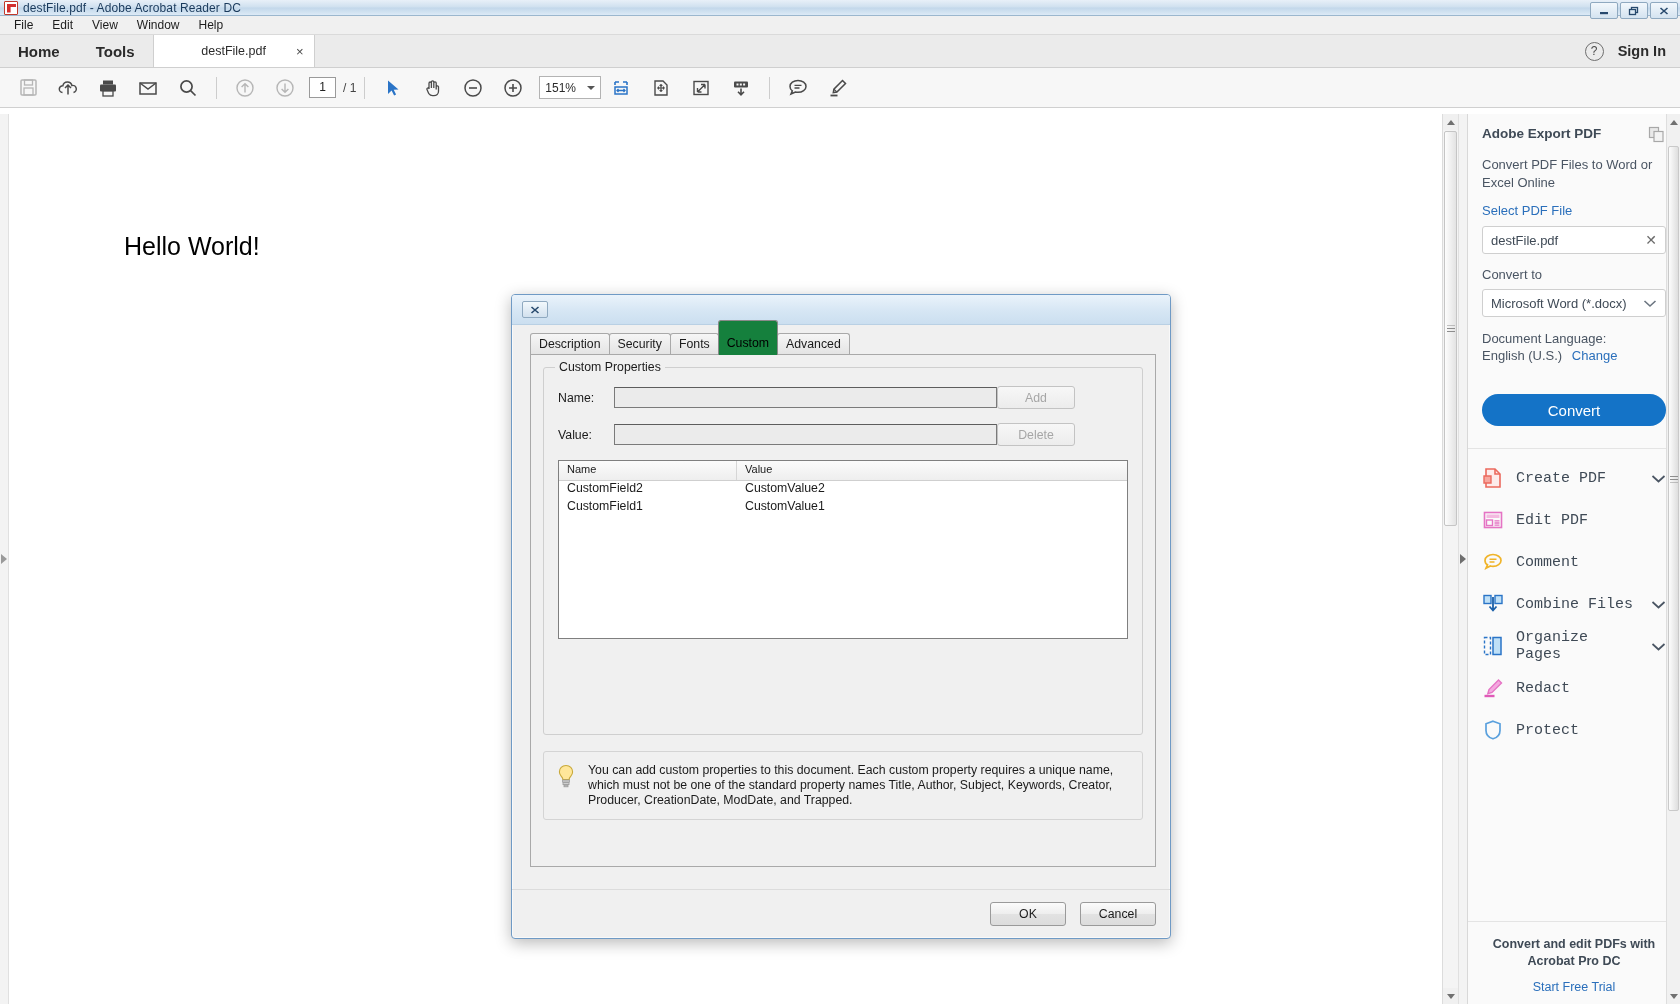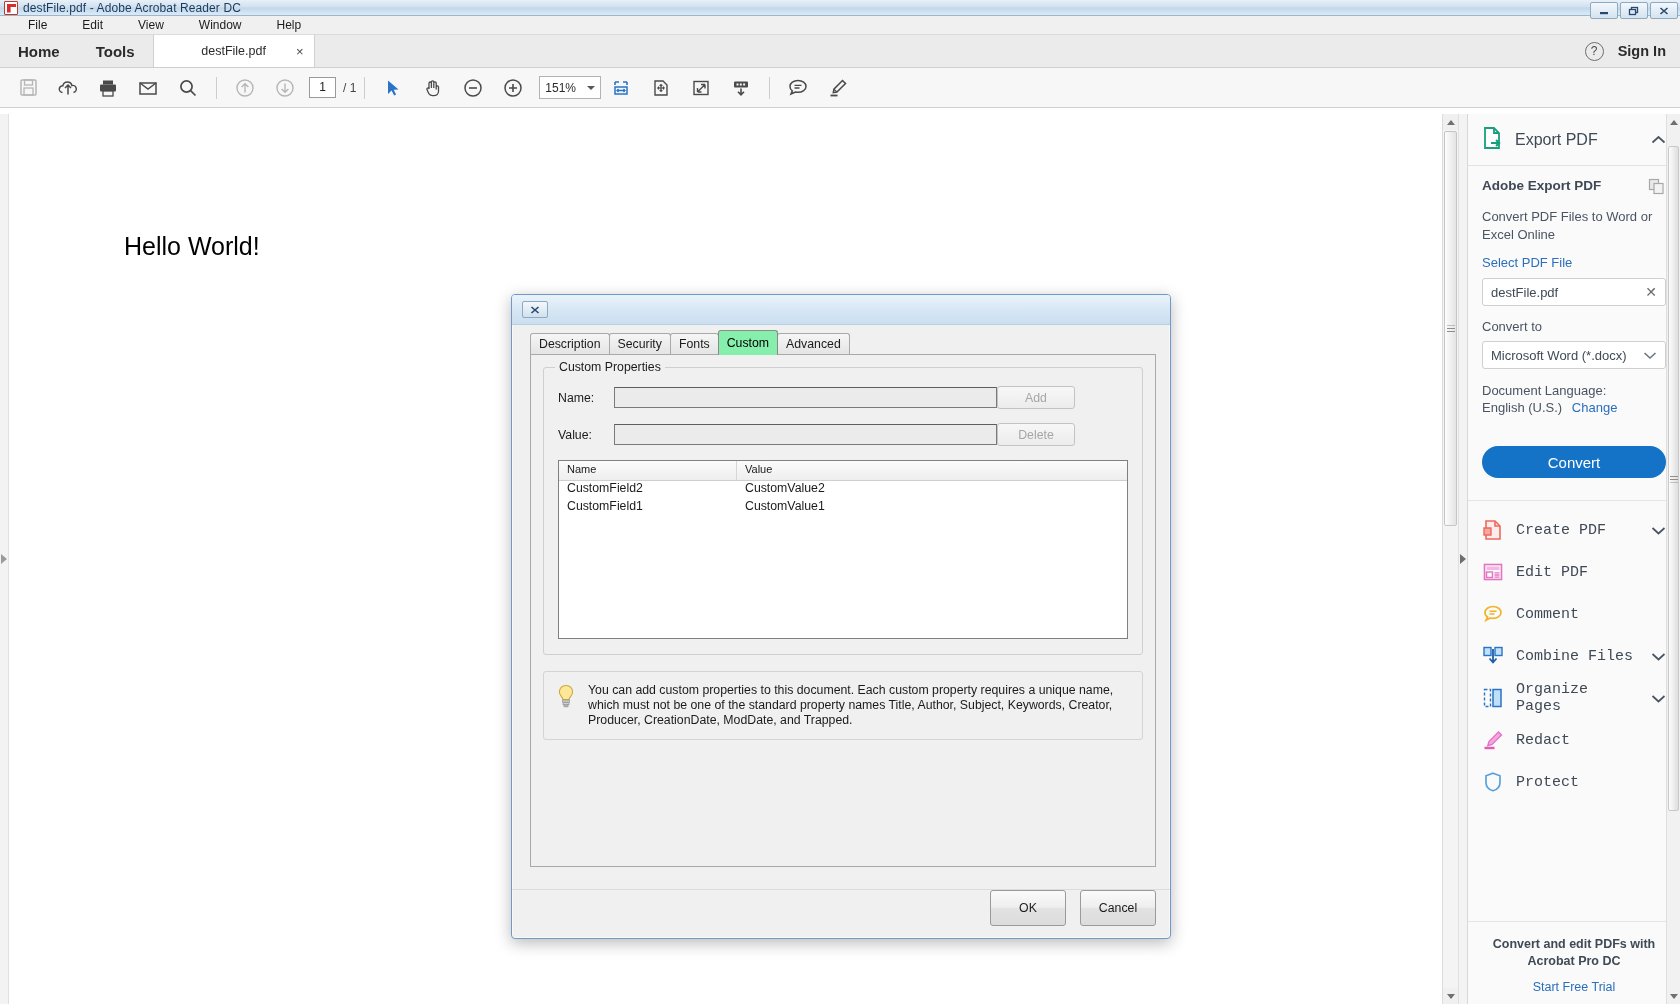--- a/index.html
+++ b/index.html
@@ -47,21 +47,21 @@
     display: flex; align-items: center; justify-content: center;
     font-size: 10px; color: #27496d;
   }
   .win-btn svg { display:block; }
 
   
   #menubar {
     height: 19px; background: #f0f0f0;
     border-bottom: 1px solid #dadada;
     display: flex; align-items: center;
-    padding-left: 20px; gap: 19px;
+    padding-left: 6px; gap: 3px;
   }
   .menu-item {
     font-size: 12px; color: #1c1c1c;
     padding: 2px 8px; cursor: default;
   }
 
   
   #tabstrip {
     height: 33px;
     background: #ebebeb;
@@ -284,41 +284,41 @@
   #tabrow { display: flex; align-items: flex-end; height: 22px; position: relative; }
   .dtab {
     font-size: 12.3px; color: #1b1b1b;
     padding: 3px 8px 3px 8px;
     border: 1px solid #a9a9a9; border-bottom: none;
     background: linear-gradient(to bottom,#f6f6f6,#e3e3e3);
     border-radius: 3px 3px 0 0;
     margin-right: -1px; line-height: 15px;
   }
   .dtab.active {
-    background: #86efac; color: #000;
-    padding-top: 5px; padding-bottom: 4px;
+    background: #15803d; color: #000;
+    padding-top: 15px; padding-bottom: 4px;
     position: relative; z-index: 3;
     border-color: #8a8a8a;
   }
   #tab-underline {
     position: absolute; left: 0; right: 0; bottom: 0;
     height: 1px; background: #a9a9a9;
   }
   #tabpanel {
     border: 1px solid #a9a9a9; border-top: none;
     background: #f0f0f0;
     height: 512px; margin-top: 0;
     padding: 12px 12px 0 12px;
     position: relative;
   }
 
   .groupbox {
     border: 1px solid #cfcfcf; border-radius: 3px;
     position: relative; padding: 18px 14px 0 14px;
-    height: 288px;
+    height: 368px;
   }
   .groupbox > .legend {
     position: absolute; top: -8px; left: 11px;
     background: #f0f0f0; padding: 0 4px;
     font-size: 12.3px; color: #1b1b1b;
   }
   .field-row { display: flex; align-items: center; margin-bottom: 14px; }
   .field-label { width: 56px; font-size: 12.3px; color: #1b1b1b; }
   .textinput {
     flex: 0 0 auto; width: 383px; height: 21px;
@@ -357,21 +357,21 @@
     background: #f0f0f0;
     display: flex; gap: 12px; padding: 11px 12px;
   }
   #tip-text { font-size: 12.3px; color: #1b1b1b; line-height: 1.22; }
 
   #dlg-buttons {
     position: absolute; right: 14px; bottom: 12px;
     display: flex; gap: 14px;
   }
   .dlg-action {
-    width: 76px; height: 36px;
+    width: 76px; height: 24px;
     border: 1px solid #9a9a9a; border-radius: 3px;
     background: linear-gradient(to bottom,#fbfbfb 0%,#eeeeee 48%,#e2e2e2 52%,#dcdcdc 100%);
     font-size: 12.3px; color: #1b1b1b;
     display: flex; align-items: center; justify-content: center;
   }
   #dlg-separator {
     position: absolute; left: 0; right: 0; bottom: 48px; height: 1px; background: #dcdcdc;
   }
 </style>
 </head>
@@ -635,35 +635,20 @@
     <div class="sb-arrow" style="position:absolute;bottom:0;left:0;right:0;">
         <div class="dn"></div>
       </div>
   </div>
 
   <div id="right-handle">
     <div class="arrow"></div>
   </div>
 
   <div id="tools-panel">
-    <div id="panel-header">
-      <div style="flex:0 0 22px;">
-        <svg width="22" height="24" viewBox="0 0 22 24">
-            <path d="M3 2h9l5 5v15H3z" fill="#fff" stroke="#17a07e" stroke-width="1.8"></path>
-            <path d="M12 2v5h5" fill="none" stroke="#17a07e" stroke-width="1.8"></path>
-            <path d="M9 17h8 M14 14l3.2 3-3.2 3" fill="none" stroke="#17a07e" stroke-width="2"></path>
-          </svg>
-      </div>
-      <div class="title">Export PDF</div>
-      <div>
-        <svg width="15" height="10" viewBox="0 0 15 10">
-            <path d="M1.5 7.5L7.5 2l6 5.5" fill="none" stroke="#4a5563" stroke-width="1.7"></path>
-          </svg>
-      </div>
-    </div>
 
     <div id="panel-body">
       <div id="export-block">
         <div id="export-title-row">
           <div id="export-title">Adobe Export PDF</div>
           <div>
             <svg width="18" height="18" viewBox="0 0 18 18">
                 <rect x="1.5" y="1.5" width="9" height="10" fill="#e9e9e9" stroke="#a8a8a8" stroke-width="1.2"></rect>
                 <rect x="6" y="5.5" width="9" height="10" fill="#f3f3f3" stroke="#a8a8a8" stroke-width="1.2"></rect>
               </svg>

